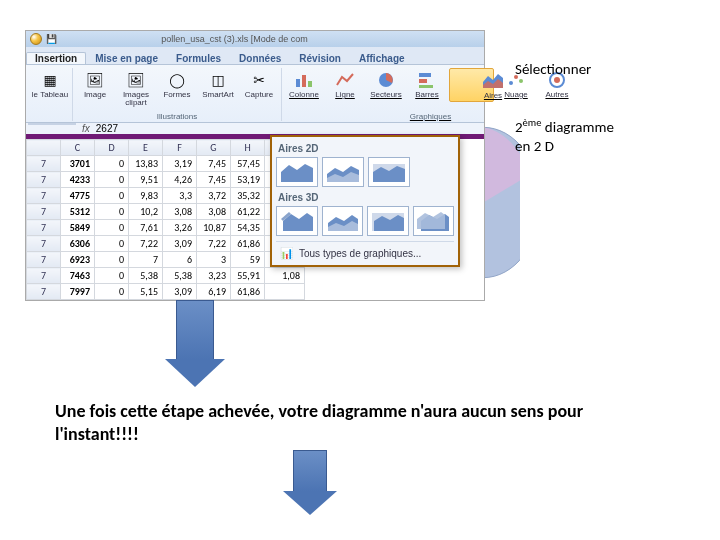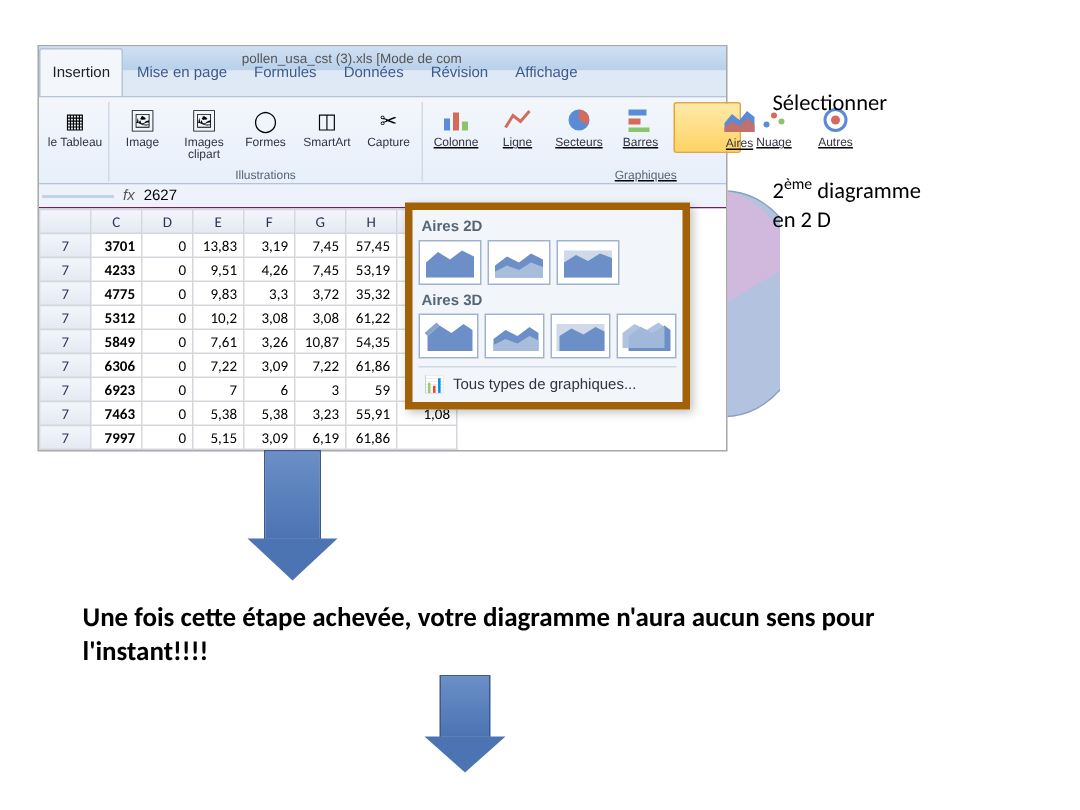--- a/index.html
+++ b/index.html
@@ -38,25 +38,26 @@
   .filetitle { margin-left: 100px; color:#555; font-size:9px; }
   .tabs {
     display: flex;
     background: #dfe8f5;
     border-bottom: 1px solid #b5c4d8;
     height: 18px;
     align-items: flex-end;
     font-size: 10px;
   }
   .tab {
-    padding: 10px 8px;
+    padding: 0 8px;
     color: #3a5b8c;
     border: 1px solid transparent;
     border-bottom: none;
     cursor: pointer;
+    font-weight: bold;
   }
   .tab.active {
     background: #f3f7fc;
     border-color: #b5c4d8;
     color: #222;
     border-radius: 2px 2px 0 0;
   }
   .ribbon {
     background: linear-gradient(#f3f7fc,#e7effa);
     display: flex;
@@ -86,22 +87,22 @@
     display:flex; align-items:center; justify-content:center;
     font-size:14px;
   }
   .glabel { font-size: 8px; color:#334; text-align:center; line-height:1; }
   .groupname {
     font-size:8px; color:#567; margin-top:auto; text-align:center;
     width:100%; padding-top:1px;
   }
   
   .fbar {
-    height: 16px; background:#eef3fb; border-bottom:1px solid #701a75;
-    display:flex; align-items:center; font-size:10px; padding:0 2px; gap:6px;
+    height: 16px; background:#eef3fb; border-bottom:5px solid #701a75;
+    display:flex; align-items:flex-start; font-size:10px; padding:0 2px; gap:6px;
   }
   .fbar .fx { font-style: italic; color:#555; }
   .sheet {
     display:flex;
     background:#fff;
   }
   table.grid { border-collapse: collapse; font-size:10px; }
   table.grid th, table.grid td {
     border: 1px solid #d4d8de;
     padding: 1px 4px;
@@ -113,21 +114,21 @@
   }
   table.grid th { background: linear-gradient(#f3f6fb,#e3e9f3); color:#335; text-align:center; font-weight:normal; }
   table.grid td.rowhdr { background: linear-gradient(#f3f6fb,#e3e9f3); text-align:center; color:#335; }
   table.grid td.colA { font-weight:bold; text-align:right; }
   
   .droppanel {
     position:absolute;
     left: 270px; top: 135px;
     width: 190px;
     background: #f2f5fa;
-    border: 5px solid #a16207;
+    border: 2px solid #a16207;
     box-shadow: 2px 2px 6px rgba(0,0,0,.25);
     padding: 4px;
     font-size: 10px;
   }
   .dp-section { color:#567; font-weight:bold; margin: 2px 0 3px 2px; font-size:10px; }
   .dp-row { display:flex; gap:4px; margin-bottom:5px; }
   .thumb {
     width: 42px; height: 30px;
     background:#fff;
     border: 1px solid #9fb3cf;

